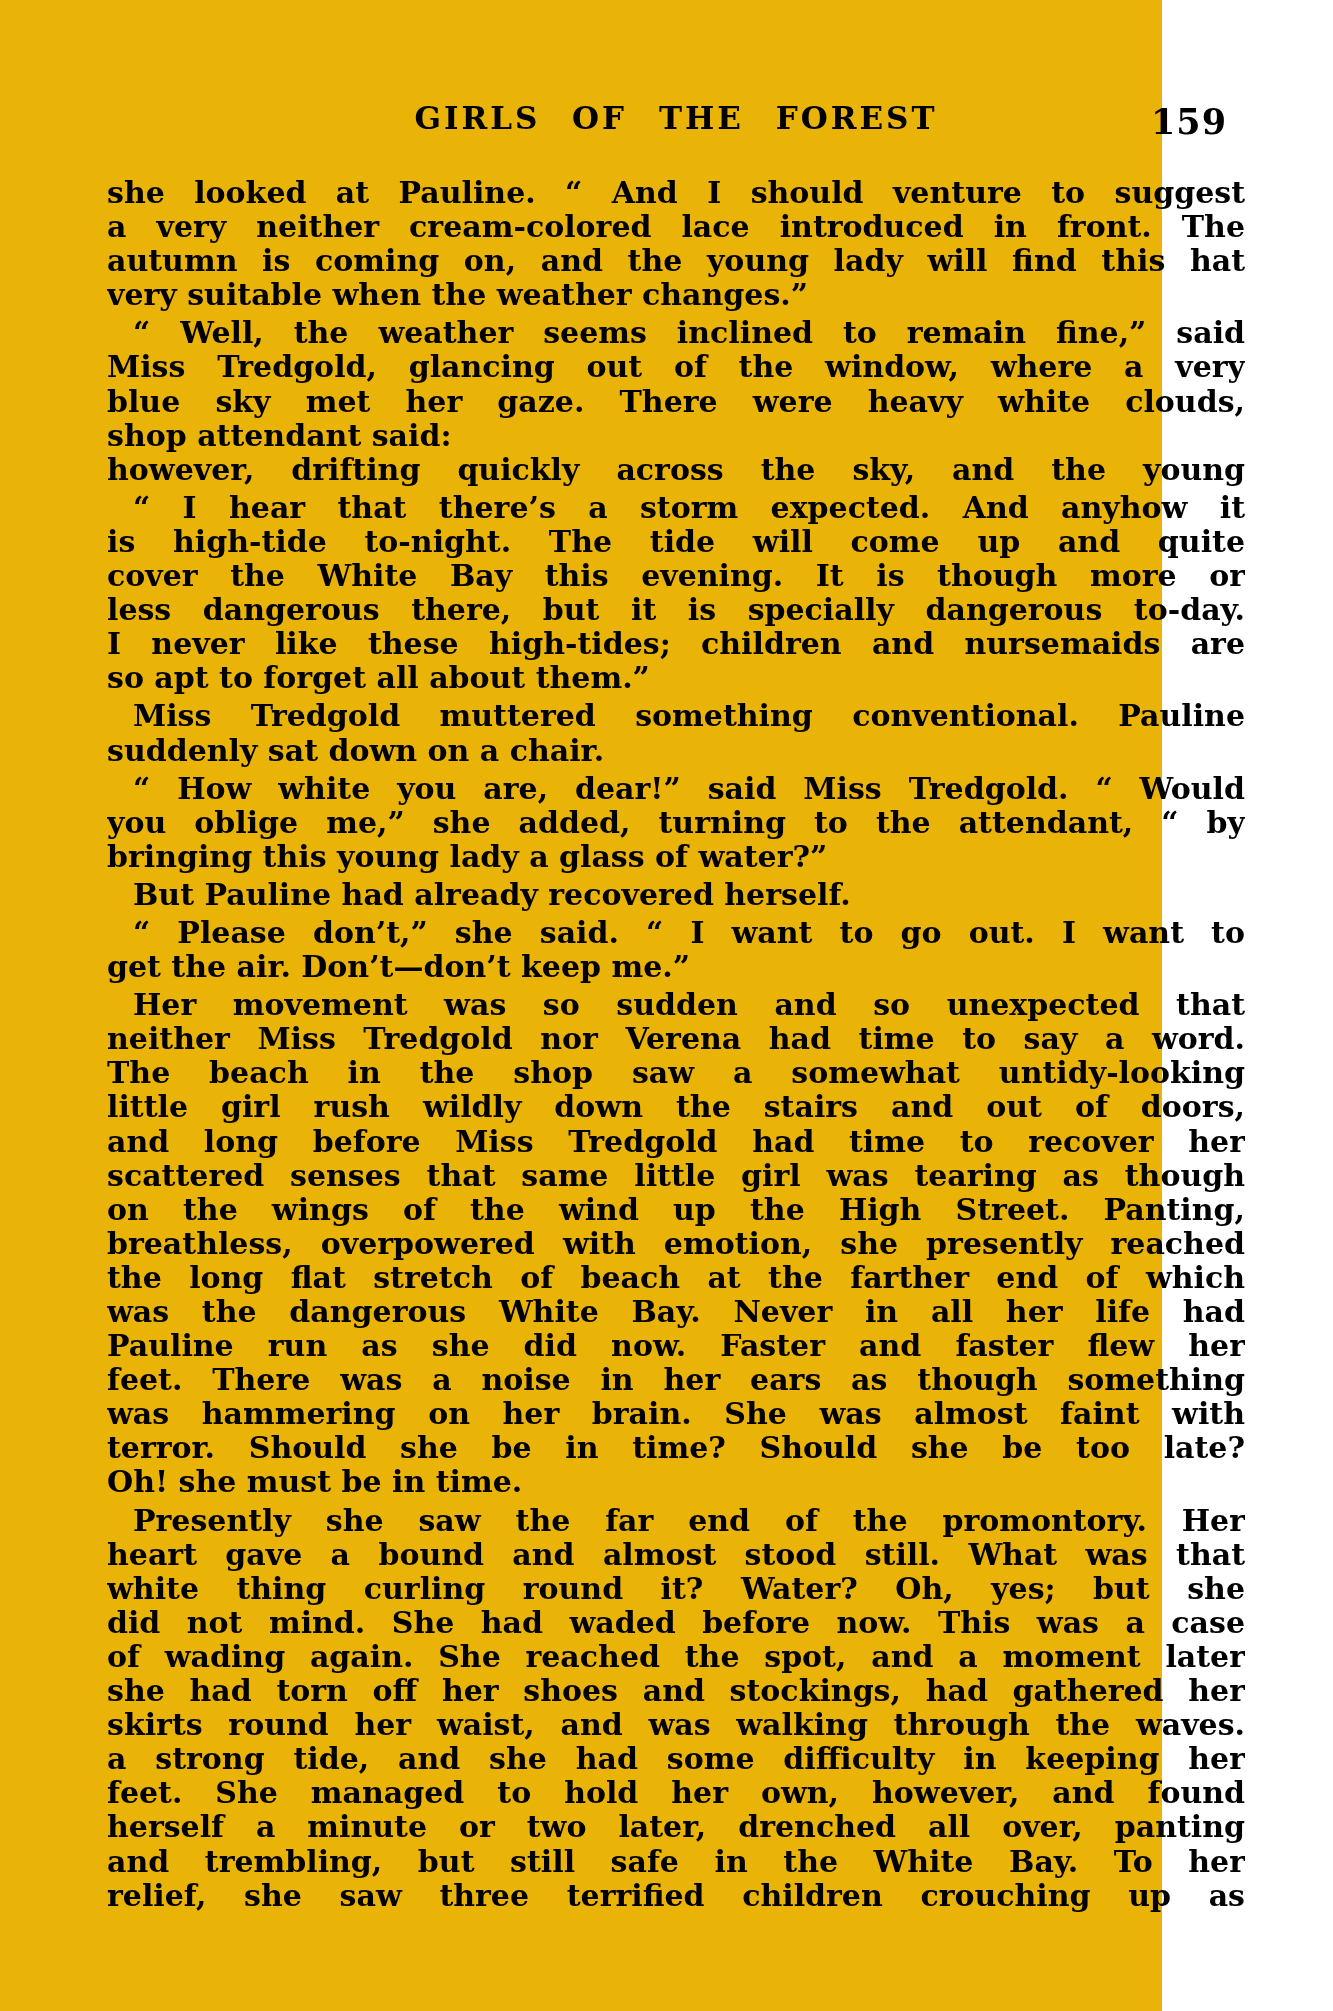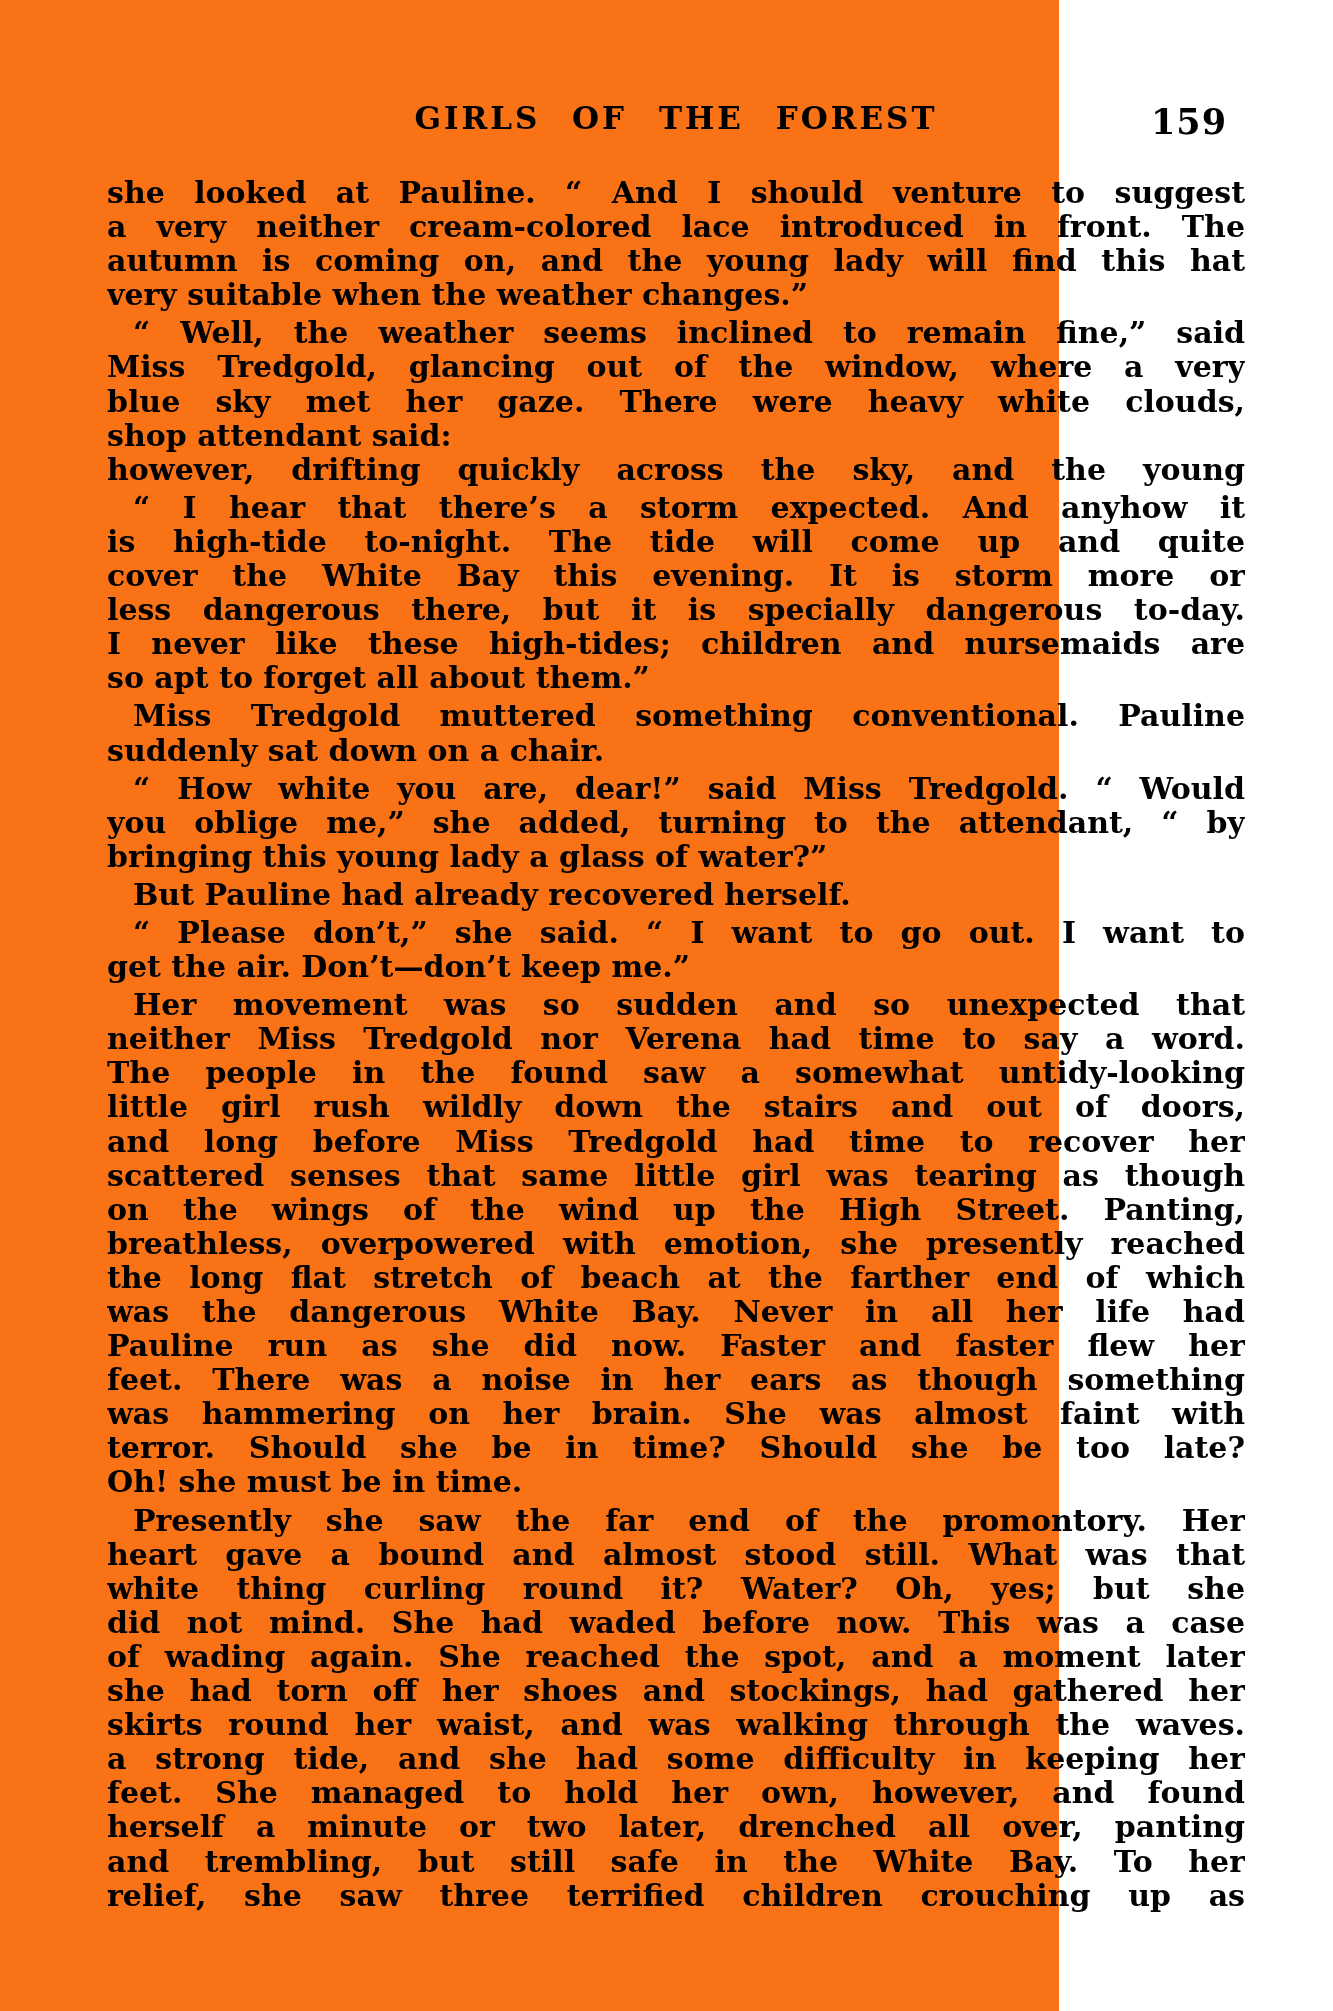--- a/index.html
+++ b/index.html
@@ -6,22 +6,22 @@
   body {
     width: 1333px; height: 2011px;
     background: #ffffff;
     font-family: "DejaVu Serif", serif;
     color: #000000;
     position: relative;
     overflow: hidden;
   }
   .page {
     position: absolute; left: 0; top: 0;
-    width: 1059px; height: 2011px;
-    background: #f97316;
+    width: 1162px; height: 2011px;
+    background: #eab308;
   }
   .running-head {
     position: absolute;
     left: 103px; top: 100px;
     width: 1146px; height: 40px;
   }
   .head-title {
     display: block;
     text-align: center;
     font-size: 31px;
@@ -74,21 +74,21 @@
       <div class="para">
         <div class="line indent">“ Well, the weather seems inclined to remain fine,” said</div>
         <div class="line">Miss Tredgold, glancing out of the window, where a very</div>
         <div class="line">blue sky met her gaze. There were heavy white clouds,</div>
         <div class="line last">shop attendant said:</div>
         <div class="line">however, drifting quickly across the sky, and the young</div>
       </div>
       <div class="para">
         <div class="line indent">“ I hear that there’s a storm expected. And anyhow it</div>
         <div class="line">is high-tide to-night. The tide will come up and quite</div>
-        <div class="line">cover the White Bay this evening. It is storm more or</div>
+        <div class="line">cover the White Bay this evening. It is though more or</div>
         <div class="line">less dangerous there, but it is specially dangerous to-day.</div>
         <div class="line">I never like these high-tides; children and nursemaids are</div>
         <div class="line last">so apt to forget all about them.”</div>
       </div>
       <div class="para">
         <div class="line indent">Miss Tredgold muttered something conventional. Pauline</div>
         <div class="line last">suddenly sat down on a chair.</div>
       </div>
       <div class="para">
         <div class="line indent">“ How white you are, dear!” said Miss Tredgold. “ Would</div>
@@ -98,21 +98,21 @@
       <div class="para">
         <div class="line indent last">But Pauline had already recovered herself.</div>
       </div>
       <div class="para">
         <div class="line indent">“ Please don’t,” she said. “ I want to go out. I want to</div>
         <div class="line last">get the air. Don’t—don’t keep me.”</div>
       </div>
       <div class="para">
         <div class="line indent">Her movement was so sudden and so unexpected that</div>
         <div class="line">neither Miss Tredgold nor Verena had time to say a word.</div>
-        <div class="line">The people in the found saw a somewhat untidy-looking</div>
+        <div class="line">The beach in the shop saw a somewhat untidy-looking</div>
         <div class="line">little girl rush wildly down the stairs and out of doors,</div>
         <div class="line">and long before Miss Tredgold had time to recover her</div>
         <div class="line">scattered senses that same little girl was tearing as though</div>
         <div class="line">on the wings of the wind up the High Street. Panting,</div>
         <div class="line">breathless, overpowered with emotion, she presently reached</div>
         <div class="line">the long flat stretch of beach at the farther end of which</div>
         <div class="line">was the dangerous White Bay. Never in all her life had</div>
         <div class="line">Pauline run as she did now. Faster and faster flew her</div>
         <div class="line">feet. There was a noise in her ears as though something</div>
         <div class="line">was hammering on her brain. She was almost faint with</div>

